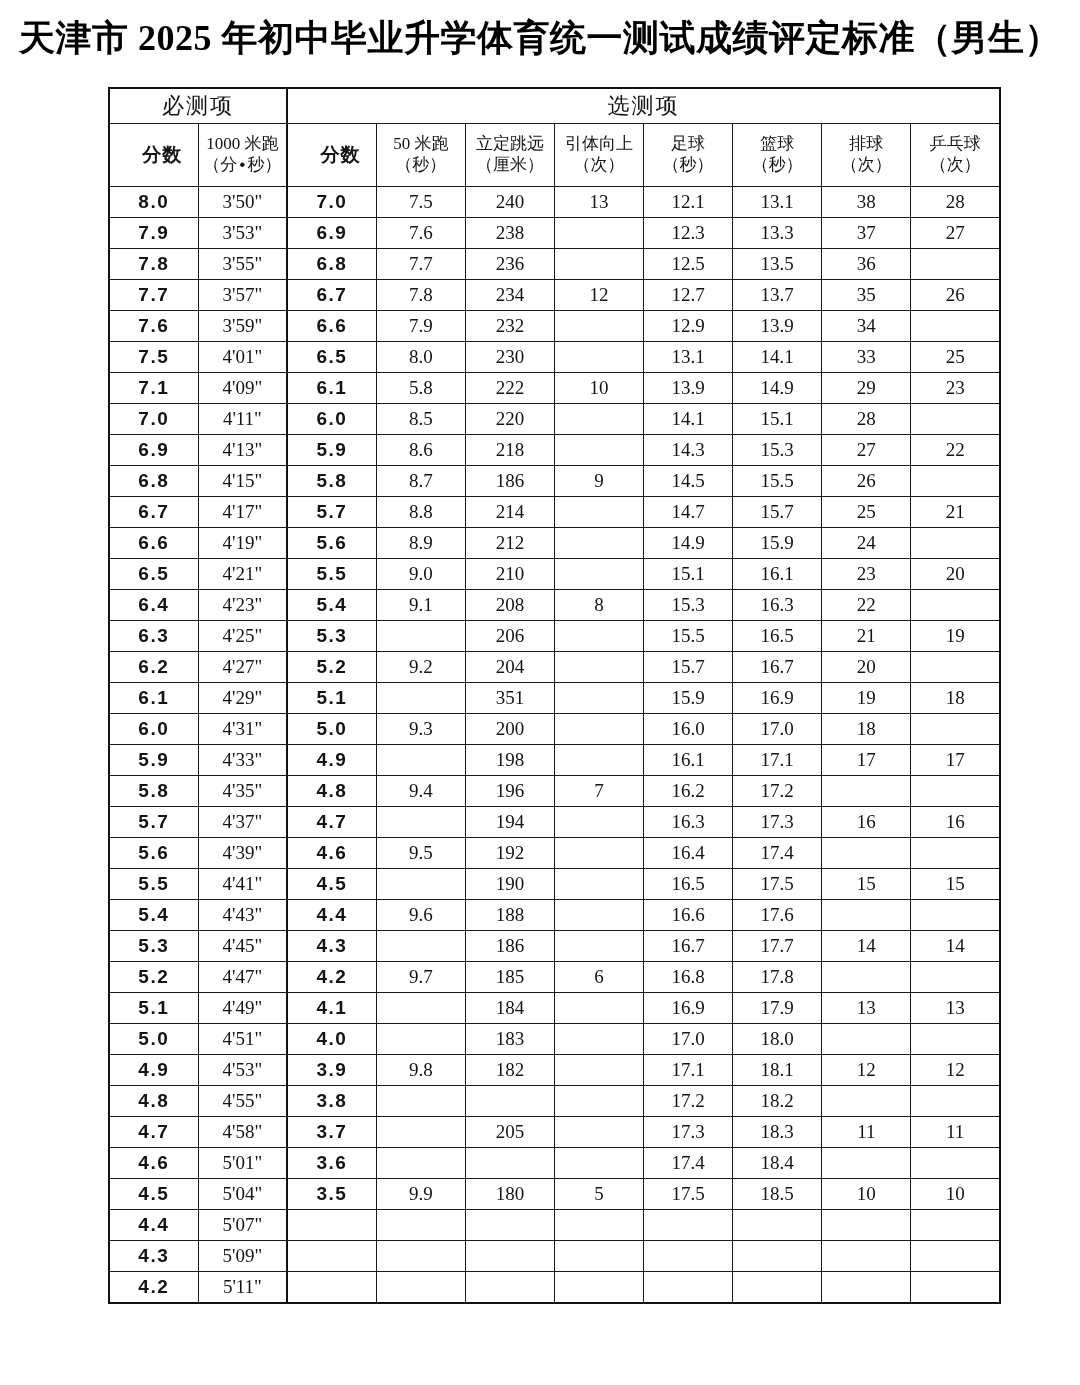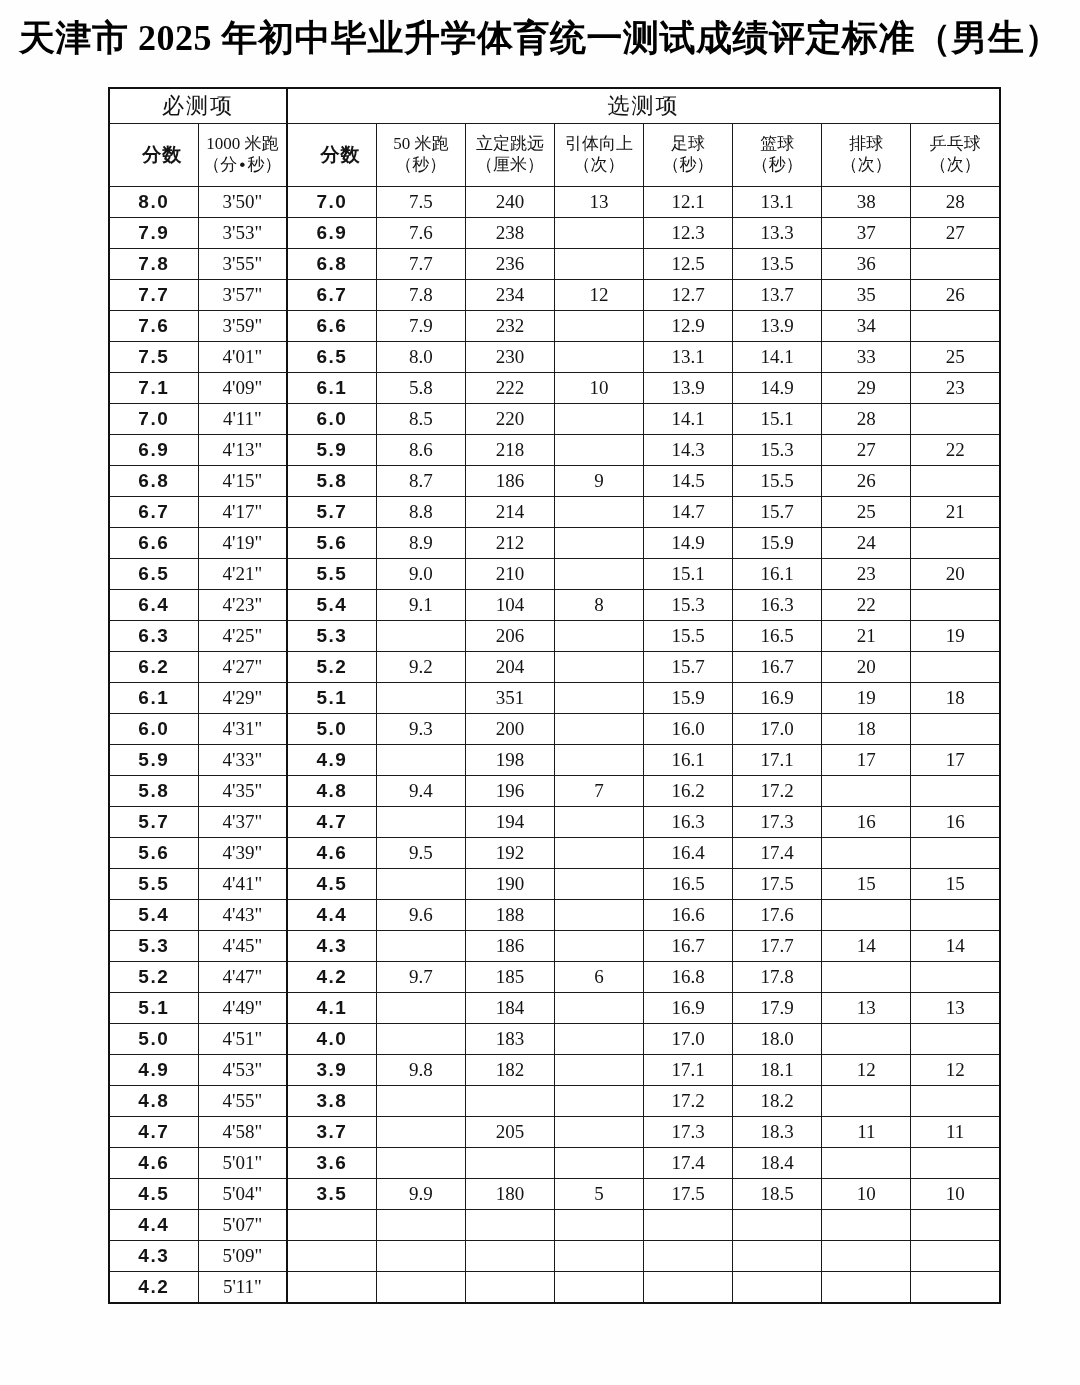--- a/index.html
+++ b/index.html
@@ -316,21 +316,21 @@
             <td class="w-foot">15.1</td>
             <td class="w-bask">16.1</td>
             <td class="w-voll">23</td>
             <td class="w-pong">20</td>
           </tr>
           <tr>
             <td class="w-score sc">6.4</td>
             <td class="w-run1k sep-right">4'23"</td>
             <td class="w-score2 sc">5.4</td>
             <td class="w-50m">9.1</td>
-            <td class="w-jump">104</td>
+            <td class="w-jump">208</td>
             <td class="w-pull">8</td>
             <td class="w-foot">15.3</td>
             <td class="w-bask">16.3</td>
             <td class="w-voll">22</td>
             <td class="w-pong"></td>
           </tr>
           <tr>
             <td class="w-score sc">6.3</td>
             <td class="w-run1k sep-right">4'25"</td>
             <td class="w-score2 sc">5.3</td>

